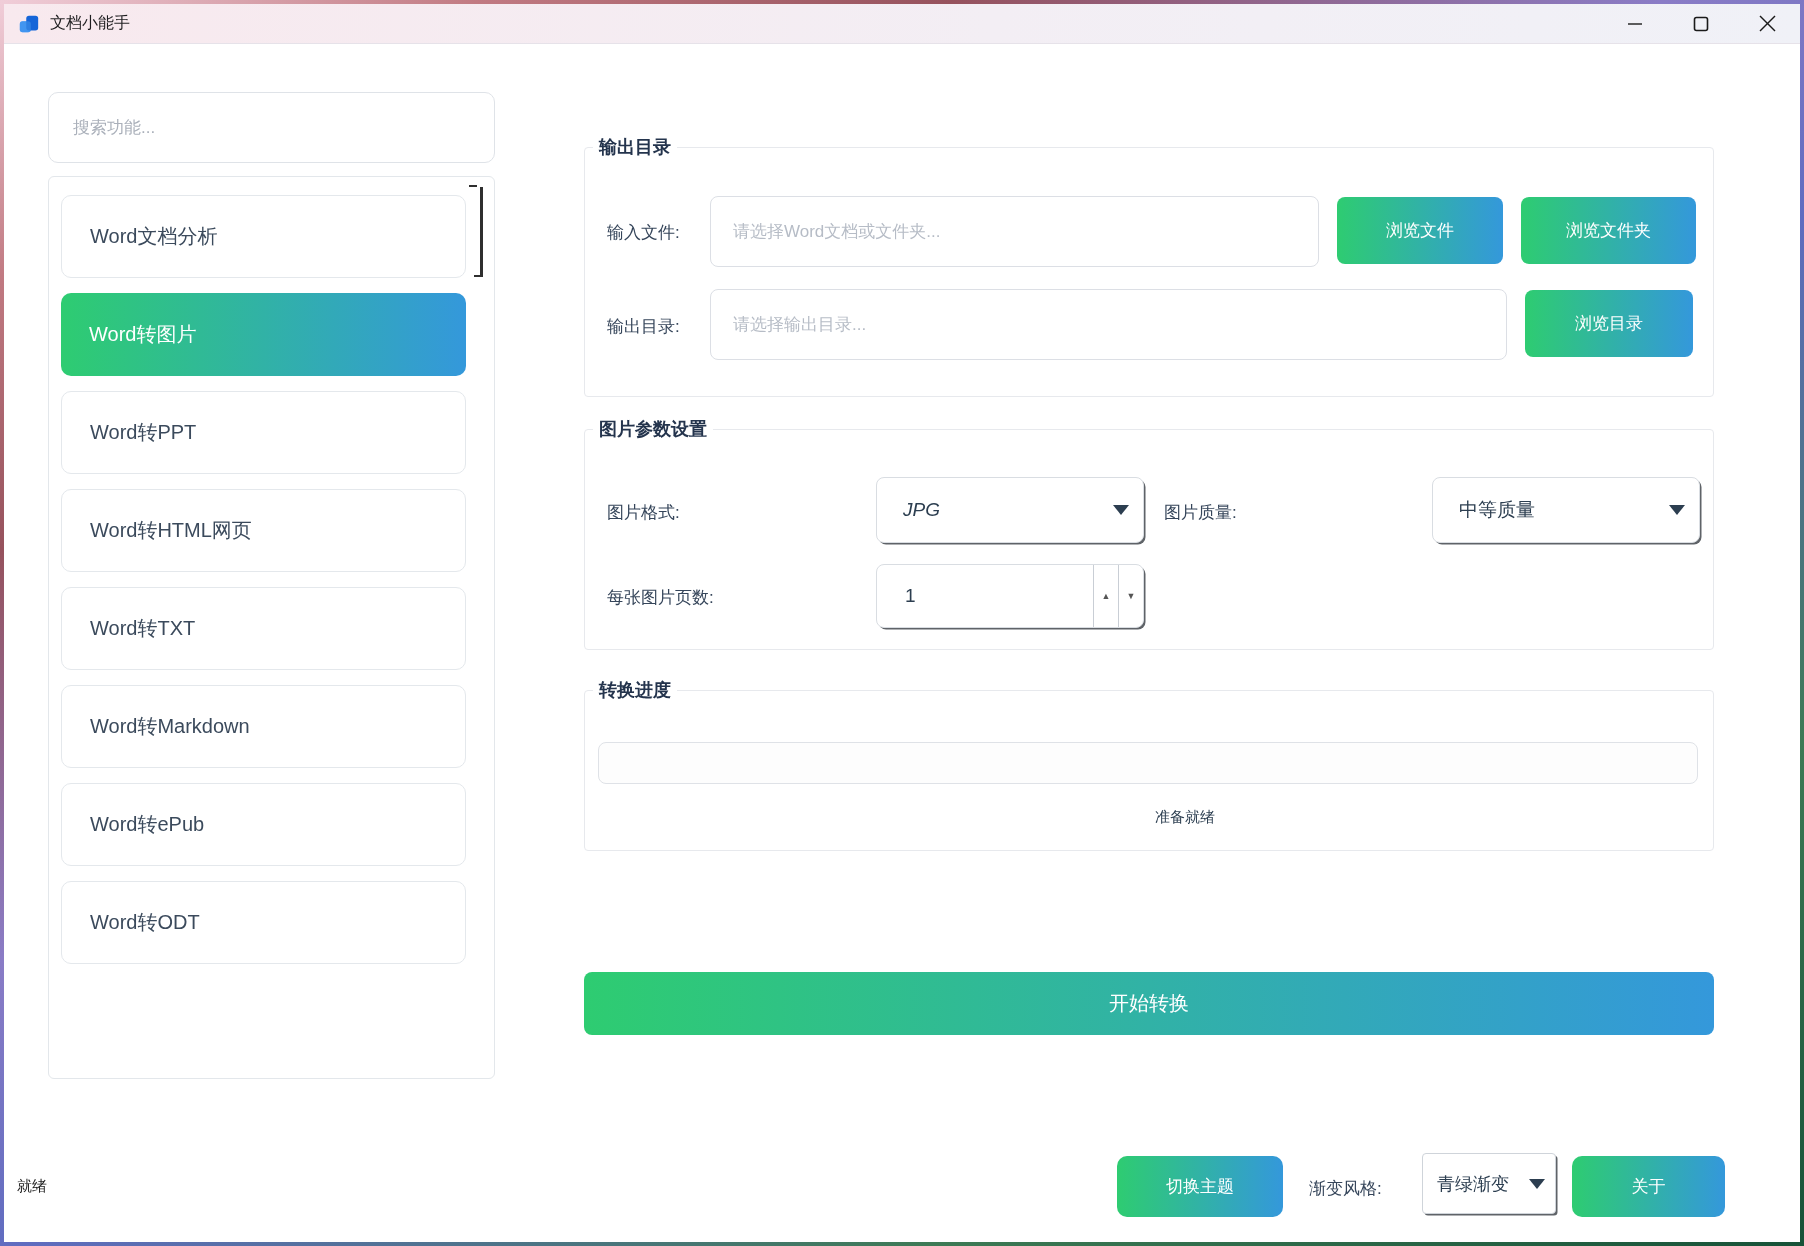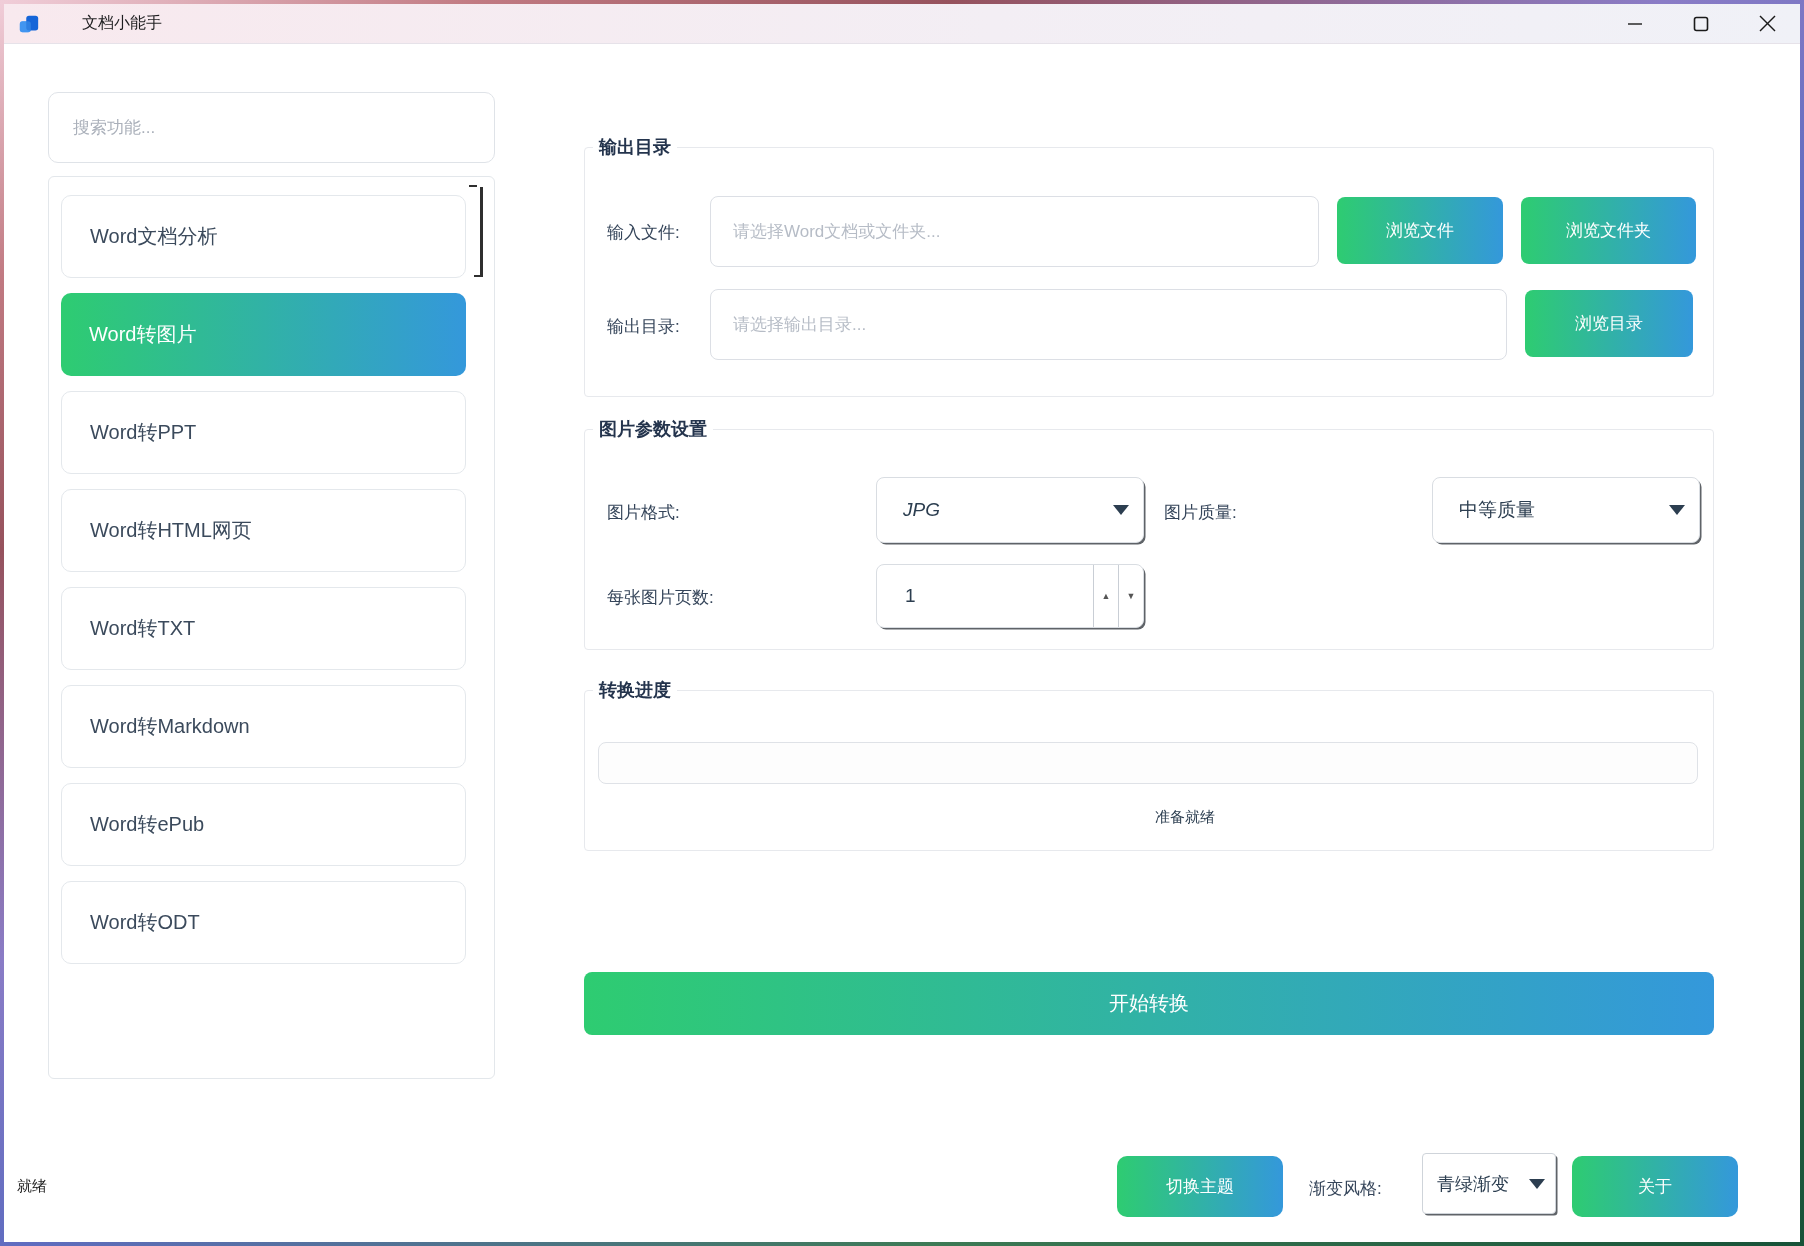--- a/index.html
+++ b/index.html
@@ -5,21 +5,21 @@
   * { margin:0; padding:0; box-sizing:border-box; }
   html,body { width:1804px; height:1246px; background:#ffffff; overflow:hidden;
               font-family:"Liberation Sans","DejaVu Sans",sans-serif; }
   .window { position:relative; width:1804px; height:1246px; background:#ffffff; }
   .frame-border { position:absolute; inset:0; pointer-events:none; z-index:50;
     border:4px solid; border-image:linear-gradient(150deg,#f0cdd8 0%,#c17a82 12%,#96525d 24%,#8a7cc6 42%,#5f6cc0 55%,#3d7a55 78%,#175238 100%) 1; }
 
   
   .titlebar { position:absolute; left:4px; top:4px; right:4px; height:40px;
     background:linear-gradient(90deg,#f8e9ee 0%,#f3eef4 55%,#f0f1f7 100%);
-    border-bottom:1px solid #e6e2e9; display:flex; align-items:center; z-index:10;gap:32px; }
+    border-bottom:1px solid #e6e2e9; display:flex; align-items:center; z-index:10; }
   .app-icon { width:22px; height:22px; margin-left:14px; }
   .app-title { margin-left:10px; font-size:16px; color:#1d1d1f; }
   .win-controls { margin-left:auto; display:flex; height:100%; }
   .win-btn { width:66px; height:100%; display:flex; align-items:center; justify-content:center; cursor:default; }
   .win-btn svg { display:block; }
 
   
   .search-box { position:absolute; left:48px; top:92px; width:447px; height:71px;
     border:1px solid #dfe3e8; border-radius:10px; background:#fff;
     font-size:17px; color:#0369a1; padding:0 24px; outline:none; }
@@ -176,16 +176,16 @@
 
   <button class="convert-btn">开始转换</button>
 
   <span class="status-ready">就绪</span>
   <button class="grad-btn" style="left:1117px; top:1156px; width:166px; height:61px; border-radius:10px;">切换主题</button>
   <span class="field-label" style="left:1309px; top:1177px;">渐变风格:</span>
   <div class="small-combo">
     <span>青绿渐变</span>
     <span class="arrow"></span>
   </div>
-  <button class="grad-btn" style="left:1572px; top:1156px; width:166px; height:61px; border-radius:10px;">关于</button>
+  <button class="grad-btn" style="left:1572px; top:1156px; width:153px; height:61px; border-radius:10px;">关于</button>
 
   <div class="frame-border"></div>
 </div>
 
 </body></html>

